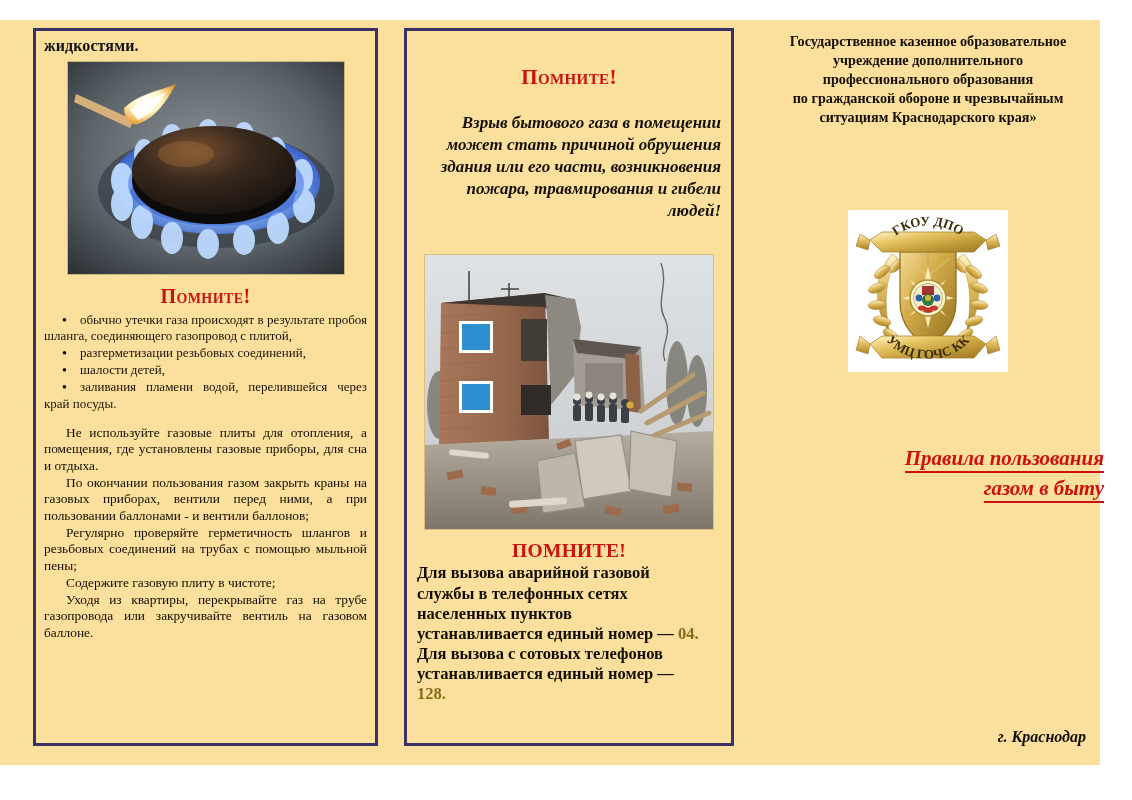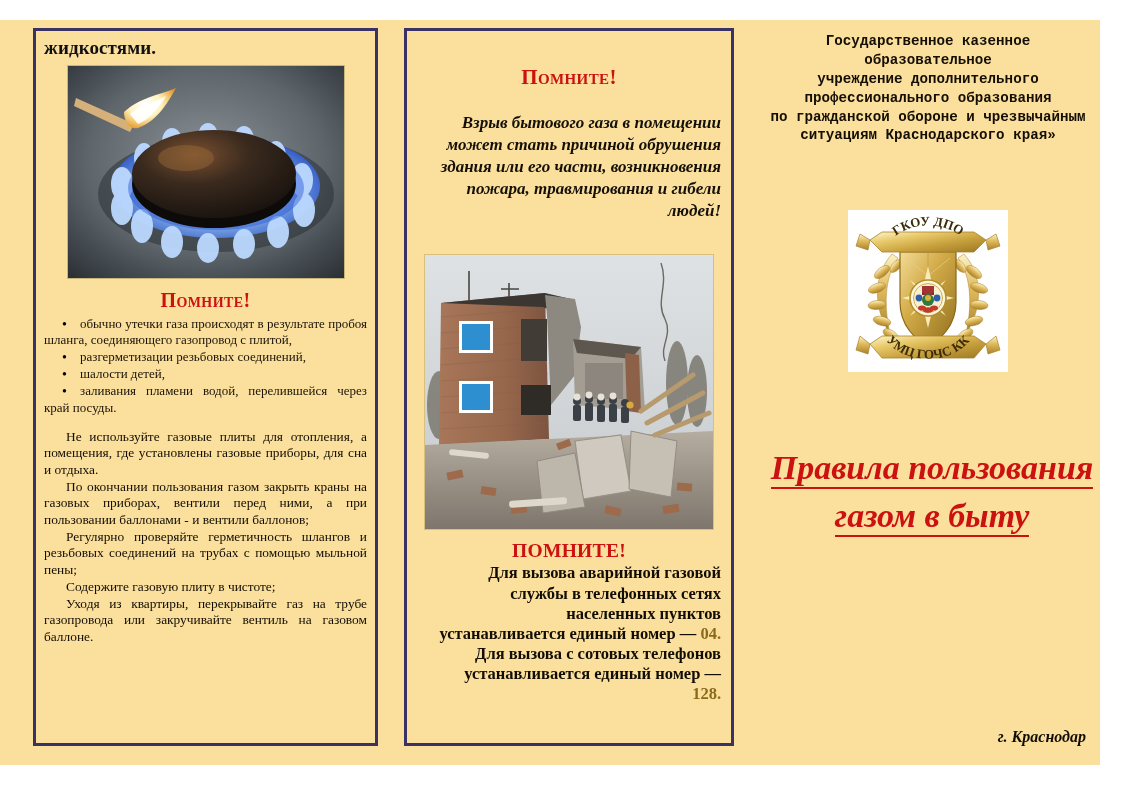--- a/index.html
+++ b/index.html
@@ -44,21 +44,21 @@
     left: 33px;
     top: 28px;
     width: 345px;
     height: 718px;
     padding: 6px 8px 4px 8px;
   }
 
   .lead-word {
     font-family: "Liberation Serif", serif;
     font-weight: bold;
-    font-size: 19px;
+    font-size: 16px;
     color: #111111;
     margin: 0 0 6px 0;
     letter-spacing: .1px;
   }
 
   .photo {
     position: relative;
     overflow: hidden;
     background: #555;
   }
@@ -161,71 +161,71 @@
     text-align: center;
     color: #cc1111;
     font-family: "Liberation Serif", serif;
     font-weight: bold;
     font-size: 19.5px;
     margin: 6px 0 1px 0;
     letter-spacing: .3px;
   }
 
   .mid-phone {
-    text-align: right;
+    text-align: left;
     font-family: "Liberation Serif", serif;
     font-weight: bold;
     font-size: 16.5px;
     line-height: 1.22;
     color: #120d04;
     margin: 0;
   }
   .num { color: #8a6a1a; }
 
   
   #col-right {
     position: absolute;
     left: 756px;
     top: 28px;
     width: 344px;
     height: 737px;
   }
 
   .org-title {
     text-align: center;
-    font-family: Liberation Mono, monospace;
+    font-family: Liberation Serif, serif;
     font-weight: bold;
     font-size: 14.2px;
     line-height: 1.33;
     color: #140e04;
     margin: 4px 6px 0 6px;
   }
 
   
   #emblem-box {
     position: absolute;
     left: 92px;
     top: 182px;
     width: 160px;
     height: 162px;
     background: #ffffff;
   }
   #emblem-svg { display: block; }
 
   .brochure-title {
     position: absolute;
-    left: 12px;
+    left: 20px;
     top: 416px;
     width: 328px;
-    text-align: center;
+    text-align: right;
     color: #cc1111;
     font-family: "Liberation Serif", serif;
     font-weight: bold;
     font-style: italic;
-    font-size: 34px;
+    font-size: 21px;
     line-height: 1.42;
   }
   .brochure-title span {
     border-bottom: 2.5px solid #cc1111;
     padding-bottom: 1px;
   }
 
   .city {
     position: absolute;
     left: 0;

